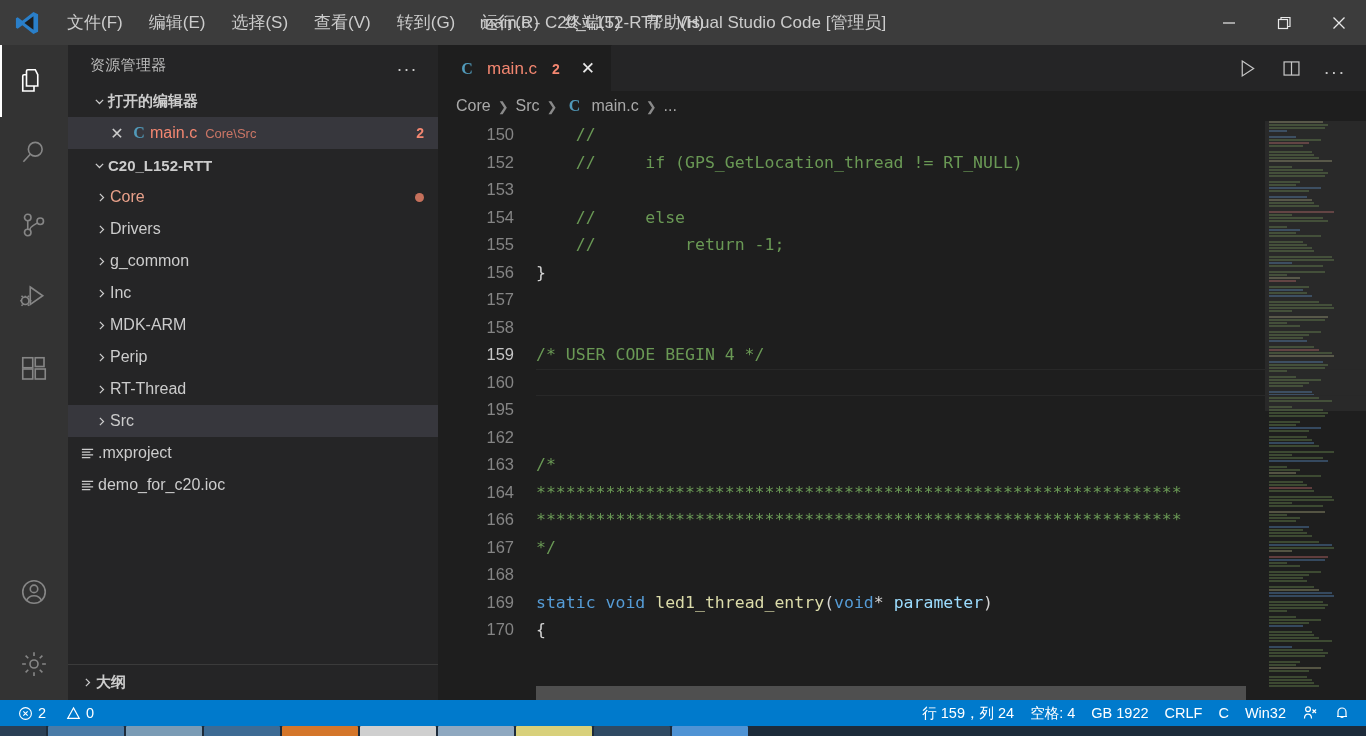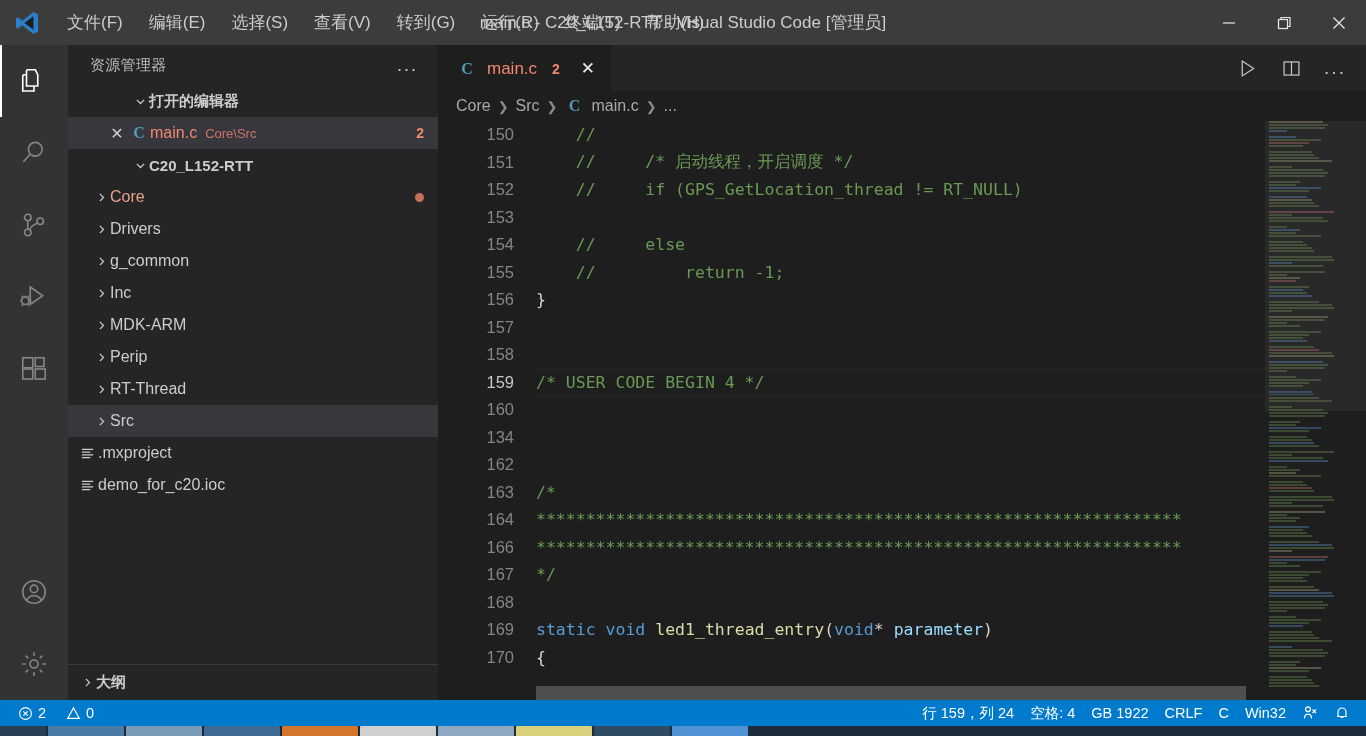--- a/index.html
+++ b/index.html
@@ -53,21 +53,21 @@
     position:absolute; top:45px; left:68px; width:370px; height:655px;
     background:#252526; display:flex; flex-direction:column;
   }
   .sidebar-title {
     height:40px; display:flex; align-items:center; justify-content:space-between;
     padding:0 20px 0 22px; color:#bbbbbb; font-size:15px; letter-spacing:.3px;
   }
   .sb-dots { color:#cccccc; font-size:18px; letter-spacing:2px; cursor:pointer; }
   .section-header {
     height:32px; display:flex; align-items:center; padding-left:22px;
-    color:#cccccc; font-size:15px; font-weight:bold; cursor:pointer;margin-left:41px;
+    color:#cccccc; font-size:15px; font-weight:bold; cursor:pointer;
   }
   .chev { width:18px; display:inline-flex; justify-content:center; align-items:center; flex:0 0 18px; }
   .chev svg { stroke:#cccccc; fill:none; }
   .row {
     height:32px; display:flex; align-items:center; font-size:16px;
     color:#cccccc; cursor:pointer; padding-right:14px;
   }
   .row.selected { background:#37373d; }
   .row.open-editor { background:#37373d; padding-left:38px; }
   .close-x { width:22px; display:flex; align-items:center; justify-content:center; color:#cccccc; }
@@ -429,24 +429,20 @@
       <span class="bc-item">...</span>
     </div>
 
     <div class="code-wrap">
       <div class="code-lines" id="code-lines">
           <div class="cline">
             <div class="lnum">150</div>
             <div class="ctext"><span class="cmt">    //</span></div>
           </div>
           <div class="cline">
-            <div class="lnum">151</div>
-            <div class="ctext"><span class="cmt">    //     /* 启动线程，开启调度 */</span></div>
-          </div>
-          <div class="cline">
             <div class="lnum">152</div>
             <div class="ctext"><span class="cmt">    //     if (GPS_GetLocation_thread != RT_NULL)</span></div>
           </div>
           <div class="cline">
             <div class="lnum">153</div>
           </div>
           <div class="cline">
             <div class="lnum">154</div>
             <div class="ctext"><span class="cmt">    //     else</span></div>
           </div>
@@ -468,21 +464,21 @@
           </div>
           <div class="cline active">
             <div class="lnum">159</div>
             <div class="ctext"><span class="cmt">/* USER CODE BEGIN 4 */</span></div>
           </div>
           <div class="cline">
             <div class="lnum">160</div>
             <div class="ctext"></div>
           </div>
           <div class="cline">
-            <div class="lnum">134</div>
+            <div class="lnum">195</div>
             <div class="ctext"></div>
           </div>
           <div class="cline">
             <div class="lnum">162</div>
             <div class="ctext"></div>
           </div>
           <div class="cline">
             <div class="lnum">163</div>
             <div class="ctext"><span class="cmt">/*</span></div>
           </div>

